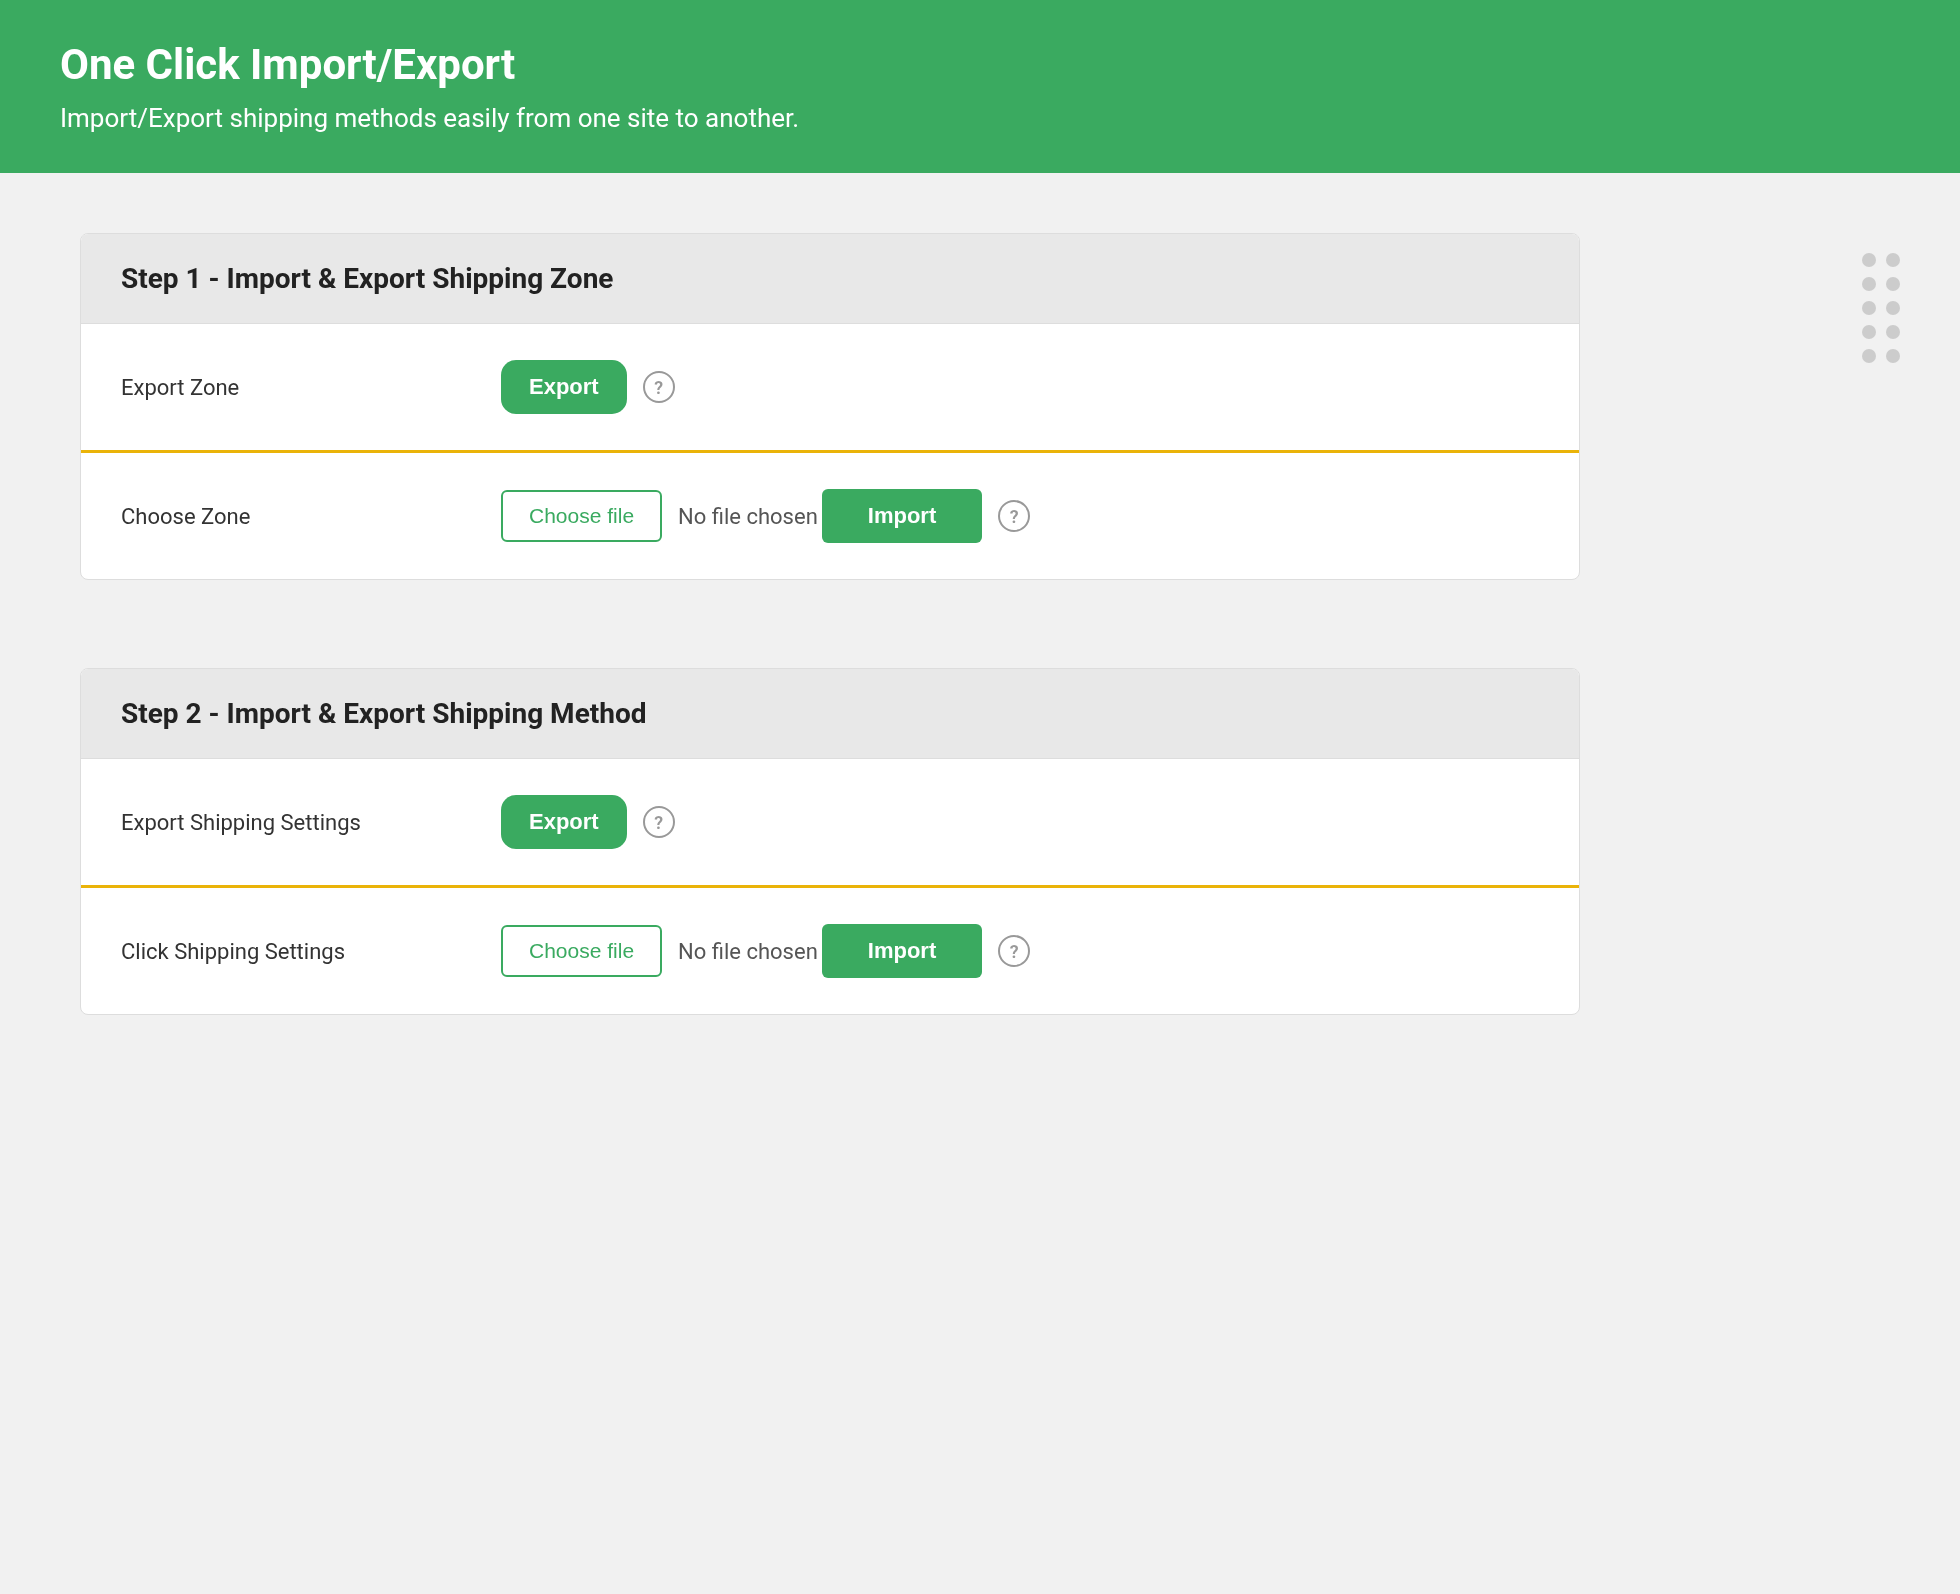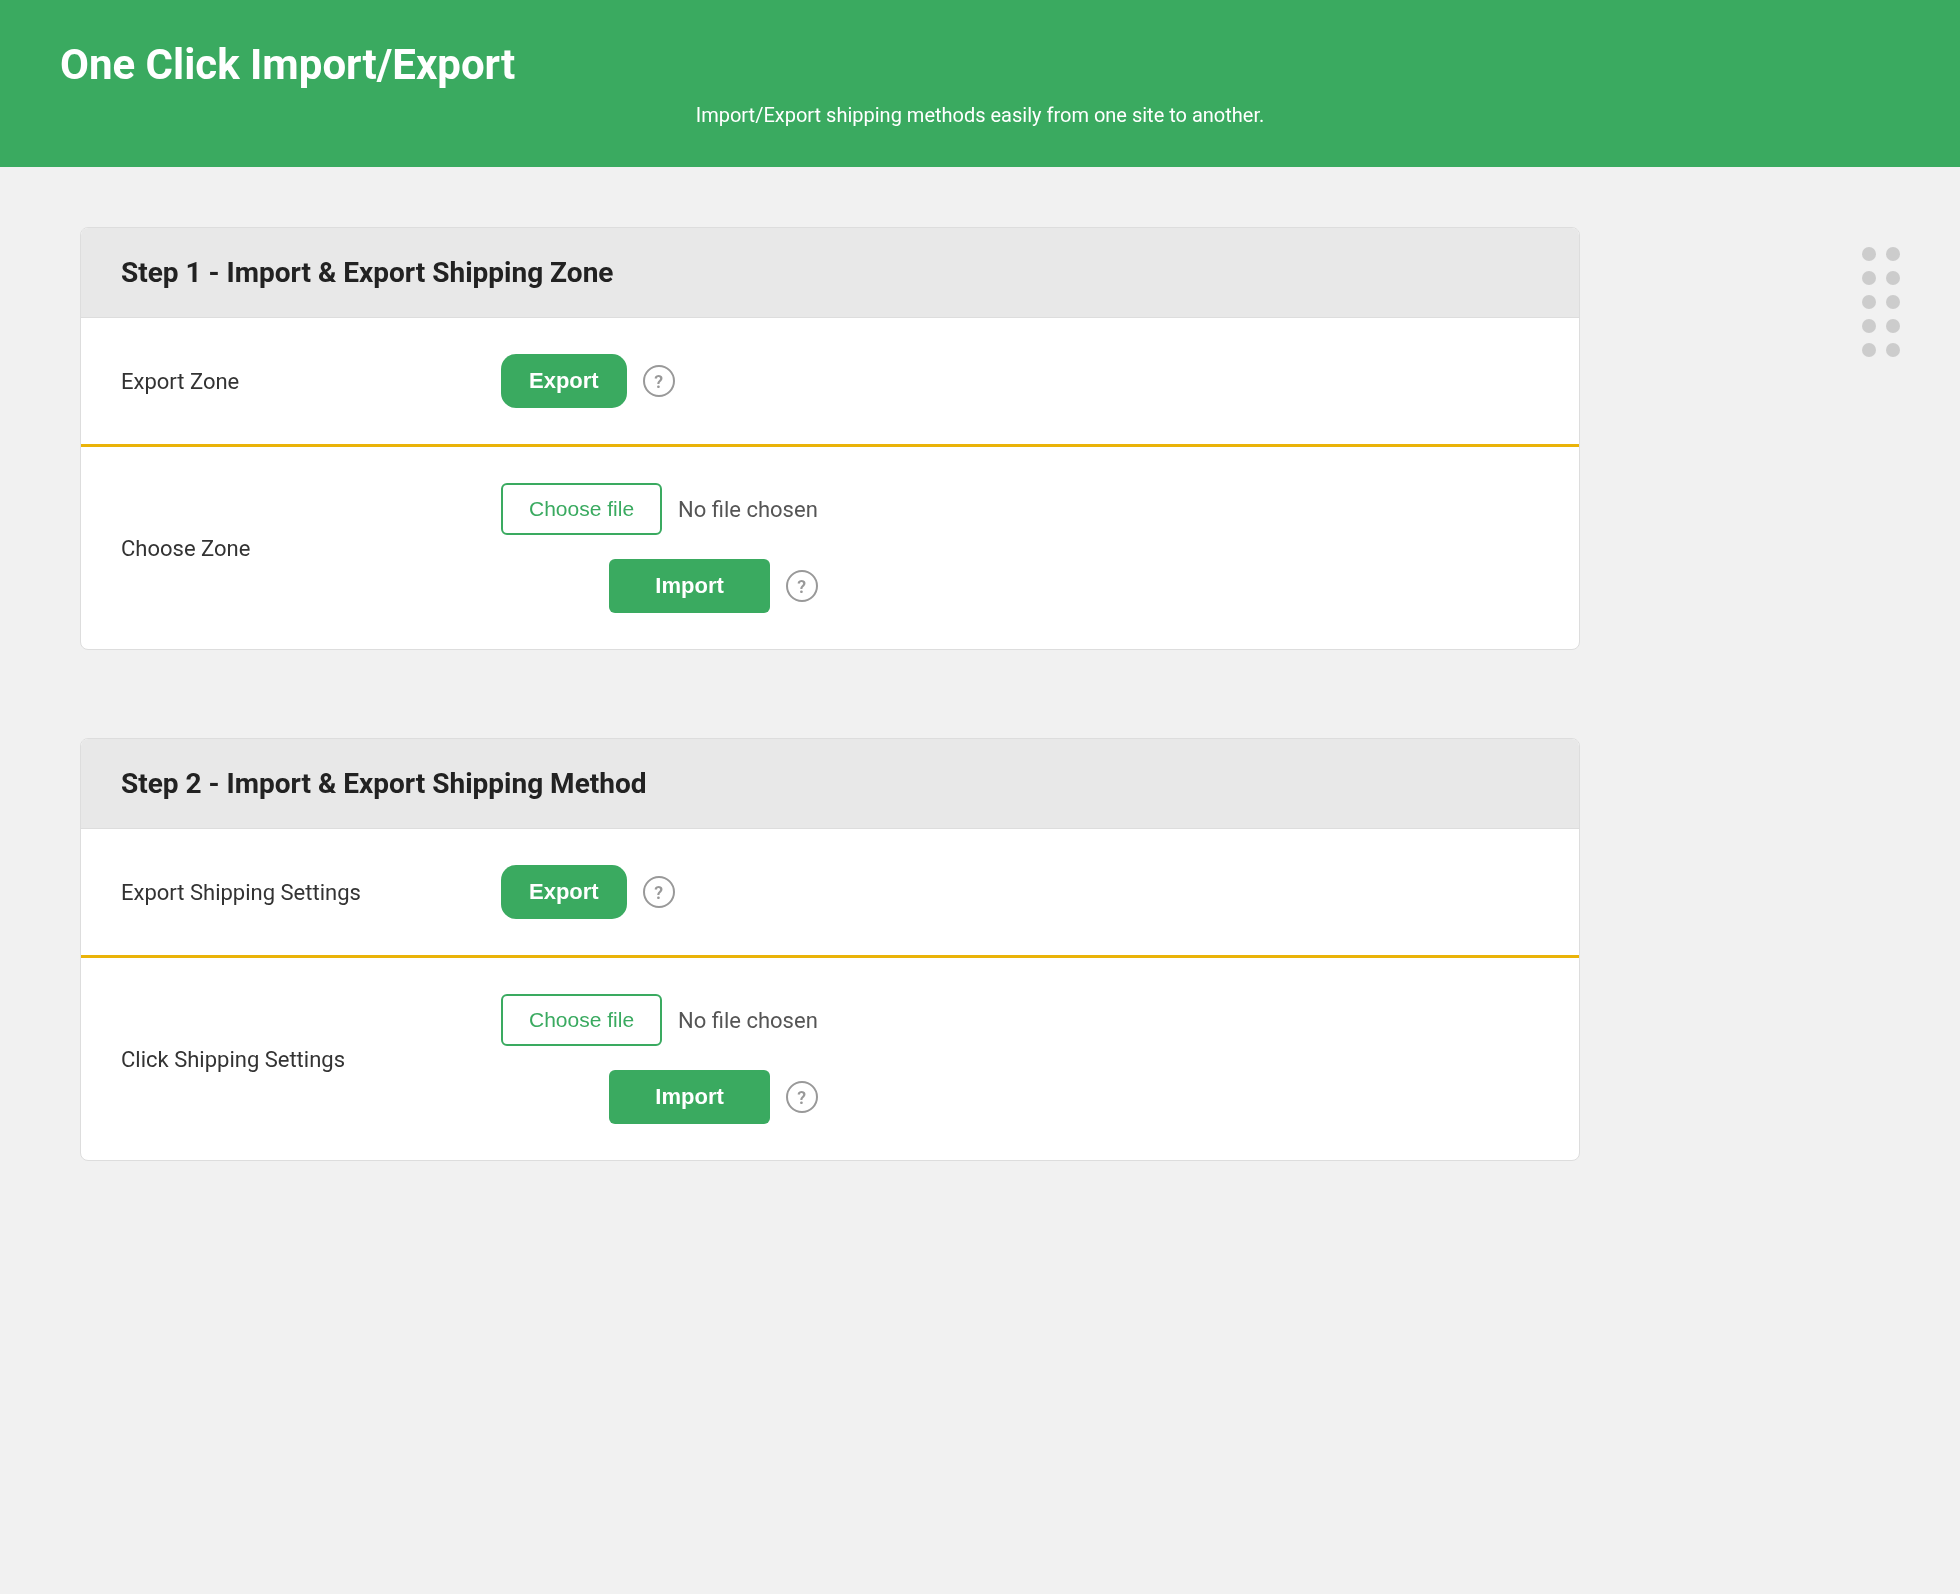--- a/index.html
+++ b/index.html
@@ -23,23 +23,22 @@
 
     .header-title {
       color: #ffffff;
       font-size: 42px;
       font-weight: 700;
       margin-bottom: 14px;
     }
 
     .header-subtitle {
       color: #ffffff;
-      font-size: 20px;
+      font-size: 26px;
       font-weight: 400;
-      text-align: center;
     }
 
     .main-content {
       padding: 60px 120px 60px 80px;
       position: relative;
     }
 
     .dots-decoration {
       position: absolute;
       right: 60px;
@@ -91,23 +90,22 @@
 
     .row-label {
       font-size: 22px;
       color: #333333;
       width: 380px;
       flex-shrink: 0;
     }
 
     .row-controls {
       display: flex;
-      flex-direction: column;
-      gap: 24px;
-      align-items: flex-end;
+      flex-direction: row;
+      gap: 4px;
     }
 
     .row-controls-inline {
       display: flex;
       align-items: center;
       gap: 16px;
     }
 
     .btn-export {
       background-color: #3aaa60;

